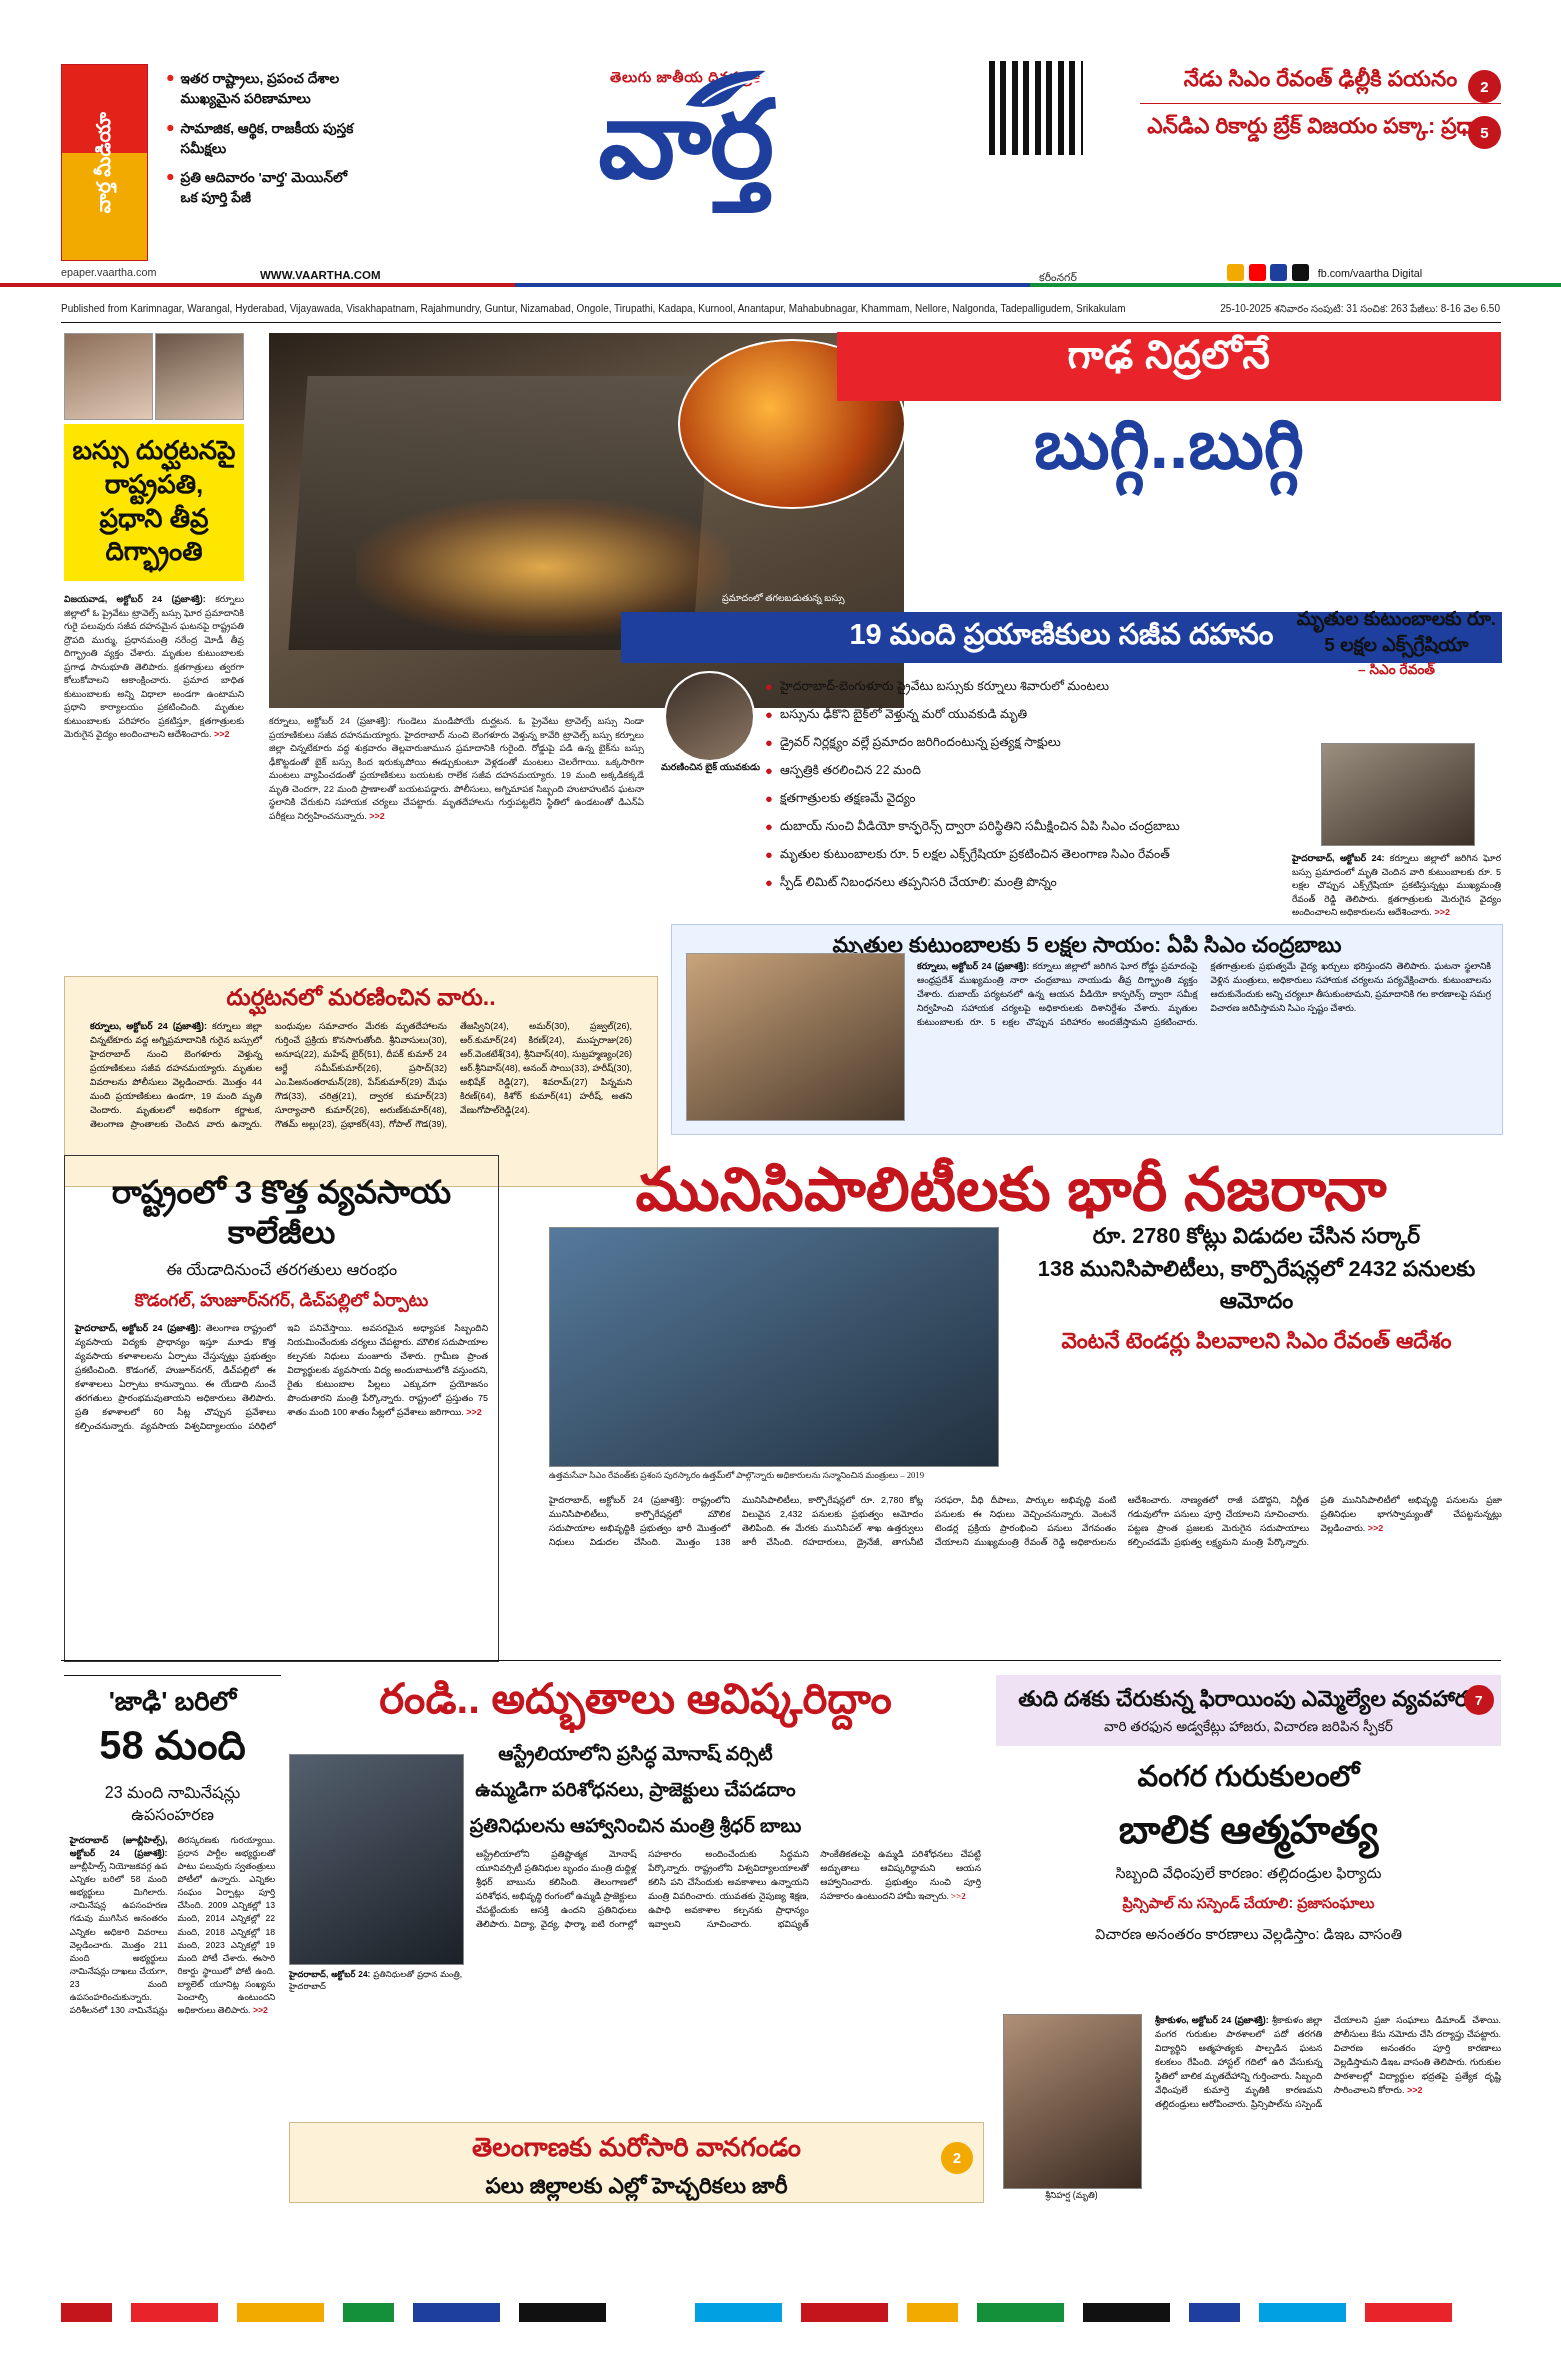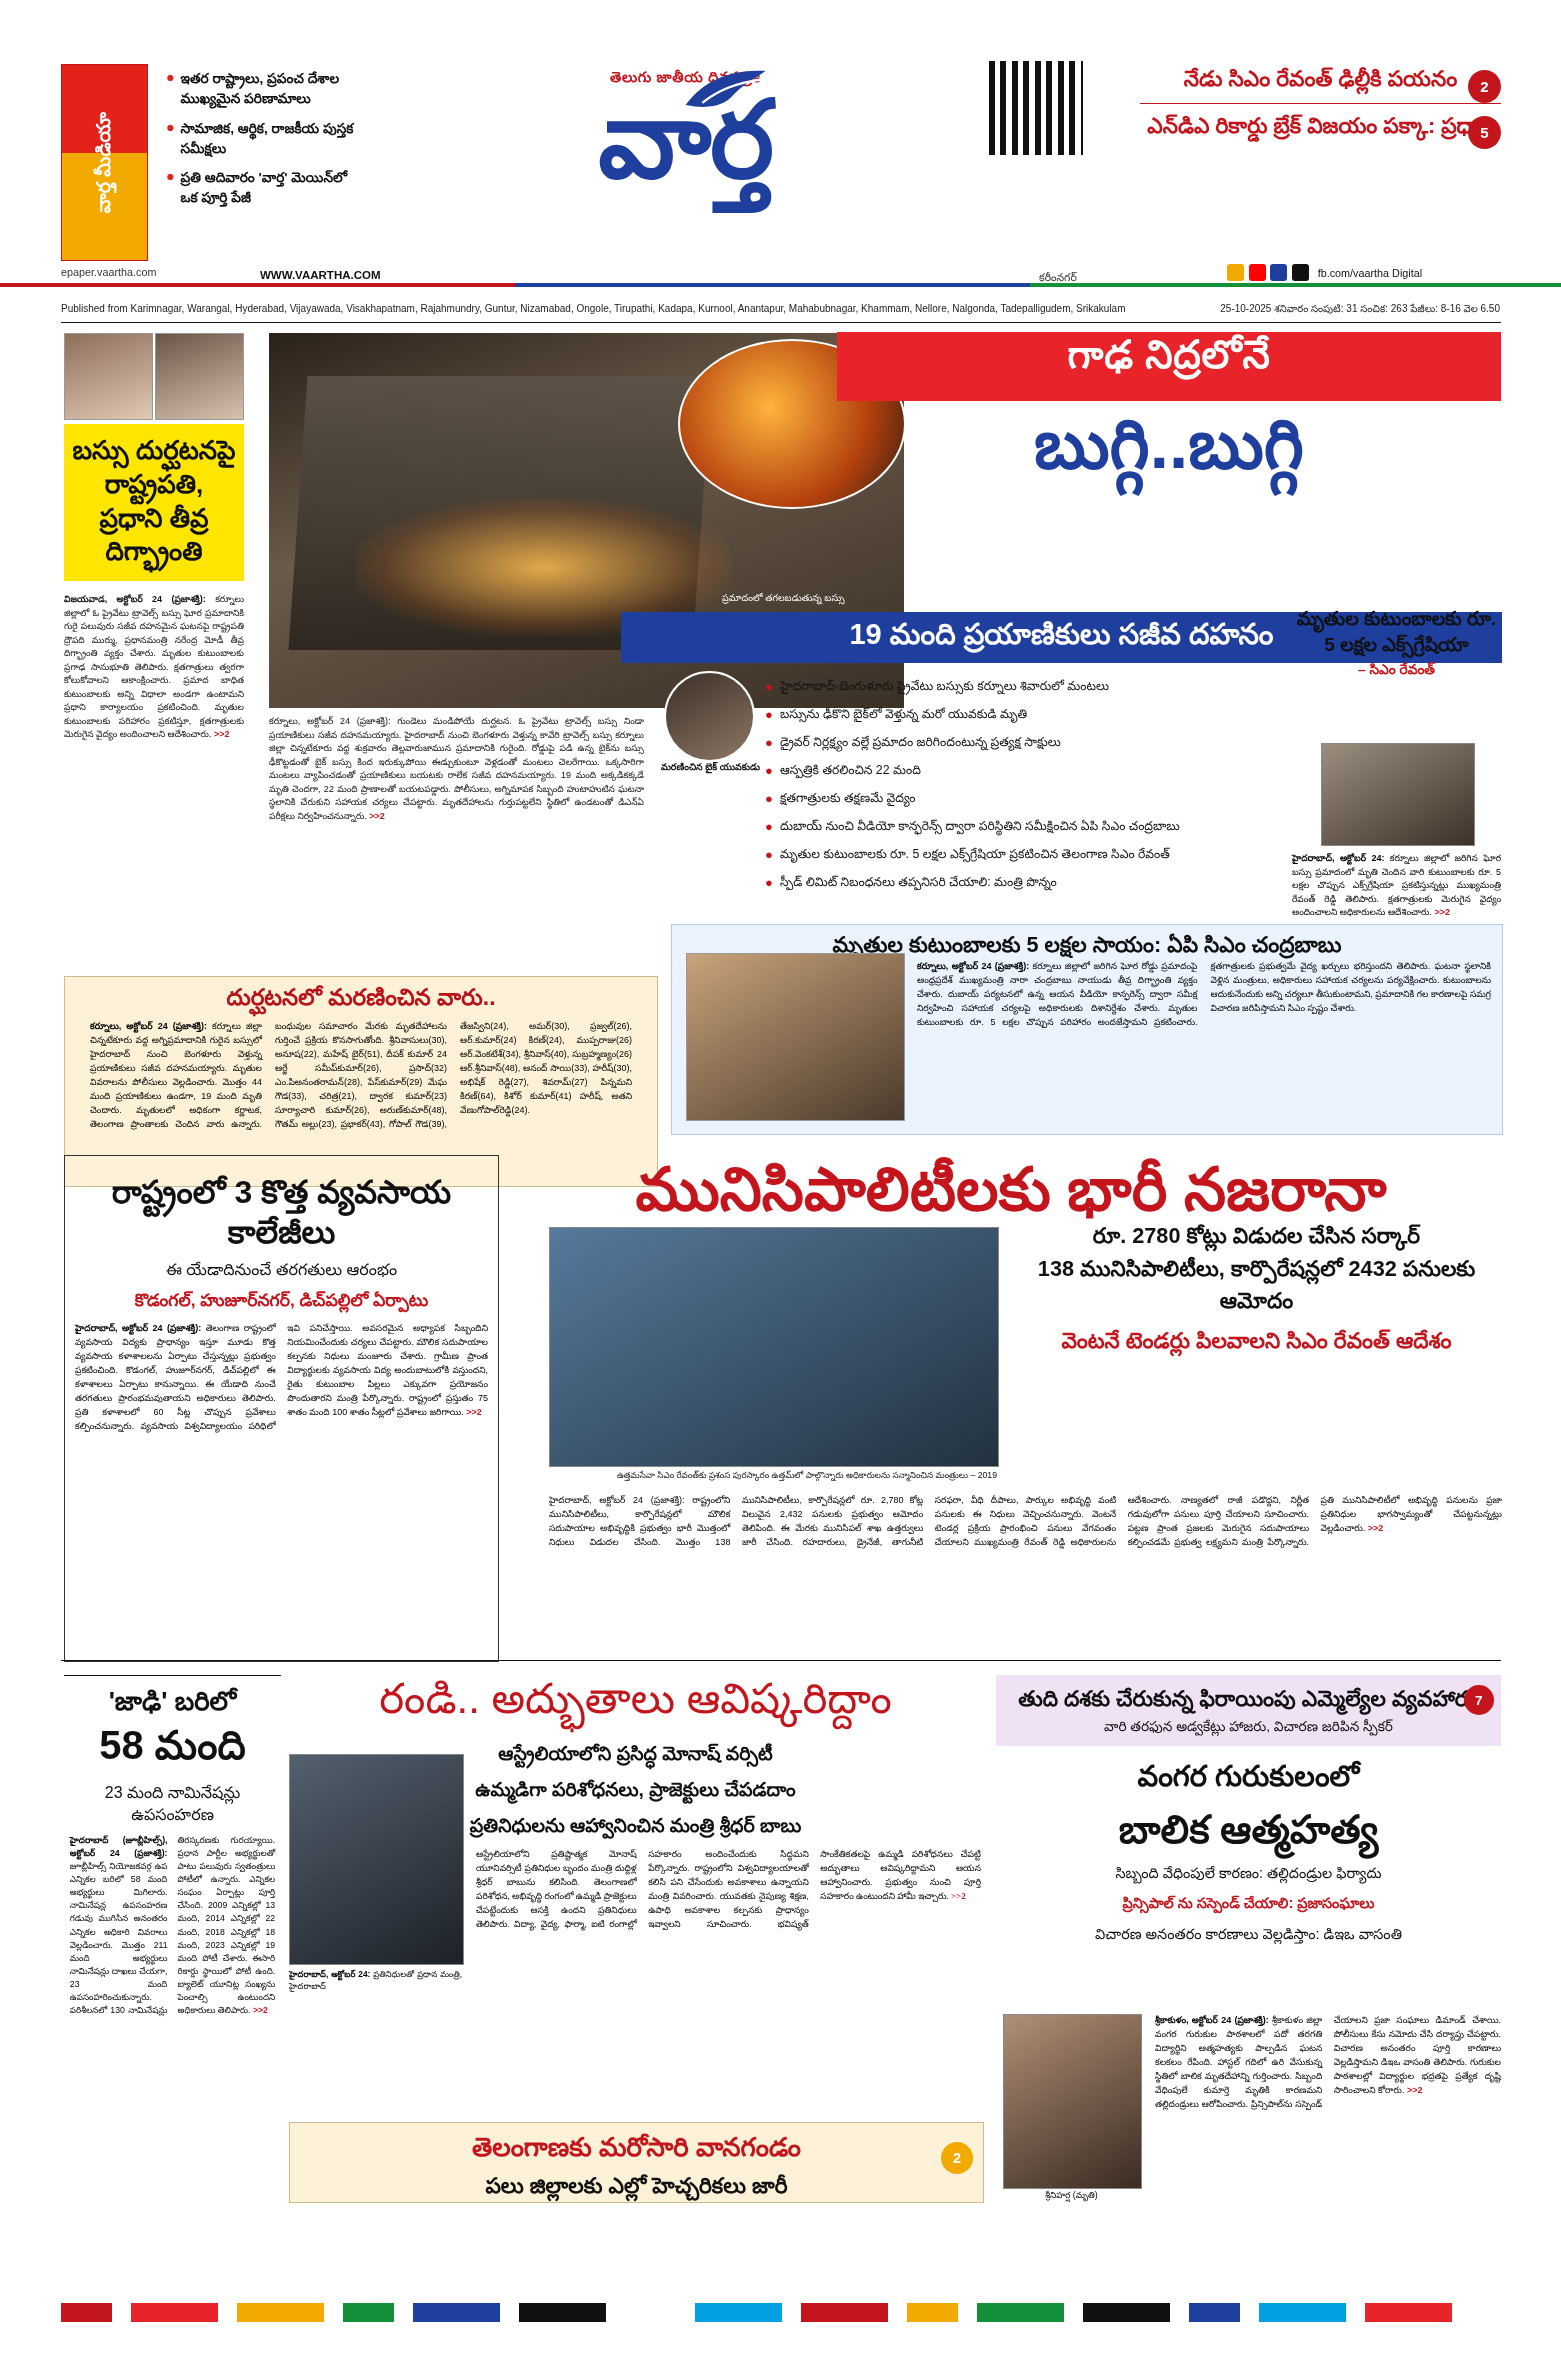--- a/index.html
+++ b/index.html
@@ -81,36 +81,36 @@
   
   .ag{position:absolute;left:64px;top:1155px;width:433px;height:505px;border:0.7px solid #333;}
   .ag h2{margin:0;padding:16px 10px 4.3px;text-align:center;font-size:32px;font-weight:bold;color:#111;line-height:1.25;}
   .ag .s1{text-align:center;font-size:16px;color:#111;padding:4.3px 7.2px;}
   .ag .s2{text-align:center;font-size:17.3px;font-weight:bold;color:#c4151c;padding:2.9px 7.2px 8.7px;}
   .ag .txt{padding:0 10px;font-size:9px;line-height:1.55;text-align:justify;column-count:2;column-gap:11.5px;}
 
   
   .mun-h{position:absolute;left:520px;top:1155px;width:982px;text-align:center;font-size:60px;font-weight:bold;color:#c4151c;}
   .mun-photo{position:absolute;left:549px;top:1227px;width:448px;height:238px;background:linear-gradient(150deg,#567a9c,#22313f);border:0.7px solid #888;}
-  .mun-cap{position:absolute;left:549px;top:1470px;width:448px;text-align:right;font-size:8.7px;color:#111;}
+  .mun-cap{position:absolute;left:549px;top:1470px;width:448px;text-align:left;font-size:8.7px;color:#111;font-family:Liberation Serif, serif;}
   .mun-r{position:absolute;left:1011px;top:1220px;width:491px;text-align:center;}
   .mun-r .l1{font-size:21.7px;font-weight:bold;color:#111;line-height:1.5;}
   .mun-r .l3{font-size:21.7px;font-weight:bold;color:#c4151c;line-height:1.5;margin-top:7.2px;}
   .mun-body{position:absolute;left:549px;top:1494px;width:953px;font-size:9px;line-height:1.55;text-align:justify;column-count:5;column-gap:11.5px;}
 
   
   .jub{position:absolute;left:64px;top:1675px;width:217px;height:534px;border-top:1.4px solid #111;}
   .jub .h1{text-align:center;font-size:26px;font-weight:bold;color:#111;padding-top:10px;}
   .jub .h2{text-align:center;font-size:40px;font-weight:bold;color:#111;}
   .jub .h3{text-align:center;font-size:16px;color:#111;line-height:1.35;padding:4.3px 4.3px 0;}
   .jub .txt{padding:8.7px 5.8px 0;font-size:8.7px;line-height:1.5;text-align:justify;column-count:2;column-gap:10px;}
 
   
   .mon{position:absolute;left:289px;top:1675px;width:693px;}
-  .mon h2{margin:0;text-align:center;font-size:42px;font-weight:normal;color:#c4151c;}
+  .mon h2{margin:0;text-align:center;font-size:42px;font-weight:bold;color:#c4151c;}
   .mon .s{text-align:center;font-size:19px;font-weight:bold;color:#111;line-height:1.5;margin-top:7.2px;}
   .mon-photo{position:absolute;left:289px;top:1754px;width:173px;height:209px;background:linear-gradient(150deg,#54606e,#1c2128);border:0.7px solid #888;}
   .mon-cap{position:absolute;left:289px;top:1968px;width:173px;font-size:8.3px;line-height:1.45;text-align:justify;}
   .mon-body{position:absolute;left:476px;top:1848px;width:505px;font-size:9px;line-height:1.55;text-align:justify;column-count:3;column-gap:11.5px;font-family:Liberation Serif, serif;}
   .tg{position:absolute;left:289px;top:2122px;width:693px;height:79px;background:#fdf2d8;border:0.7px solid #cdbb8f;text-align:center;}
   .tg .t1{font-size:26px;font-weight:bold;color:#c4151c;padding-top:8.7px;}
   .tg .t2{font-size:21.7px;font-weight:bold;color:#111;padding-top:4.3px;}
   .tg .pg{position:absolute;right:10px;top:19px;width:32px;height:32px;border-radius:50%;background:#f2a900;color:#fff;display:flex;align-items:center;justify-content:center;font-size:14.4px;font-weight:bold;}
 
   

